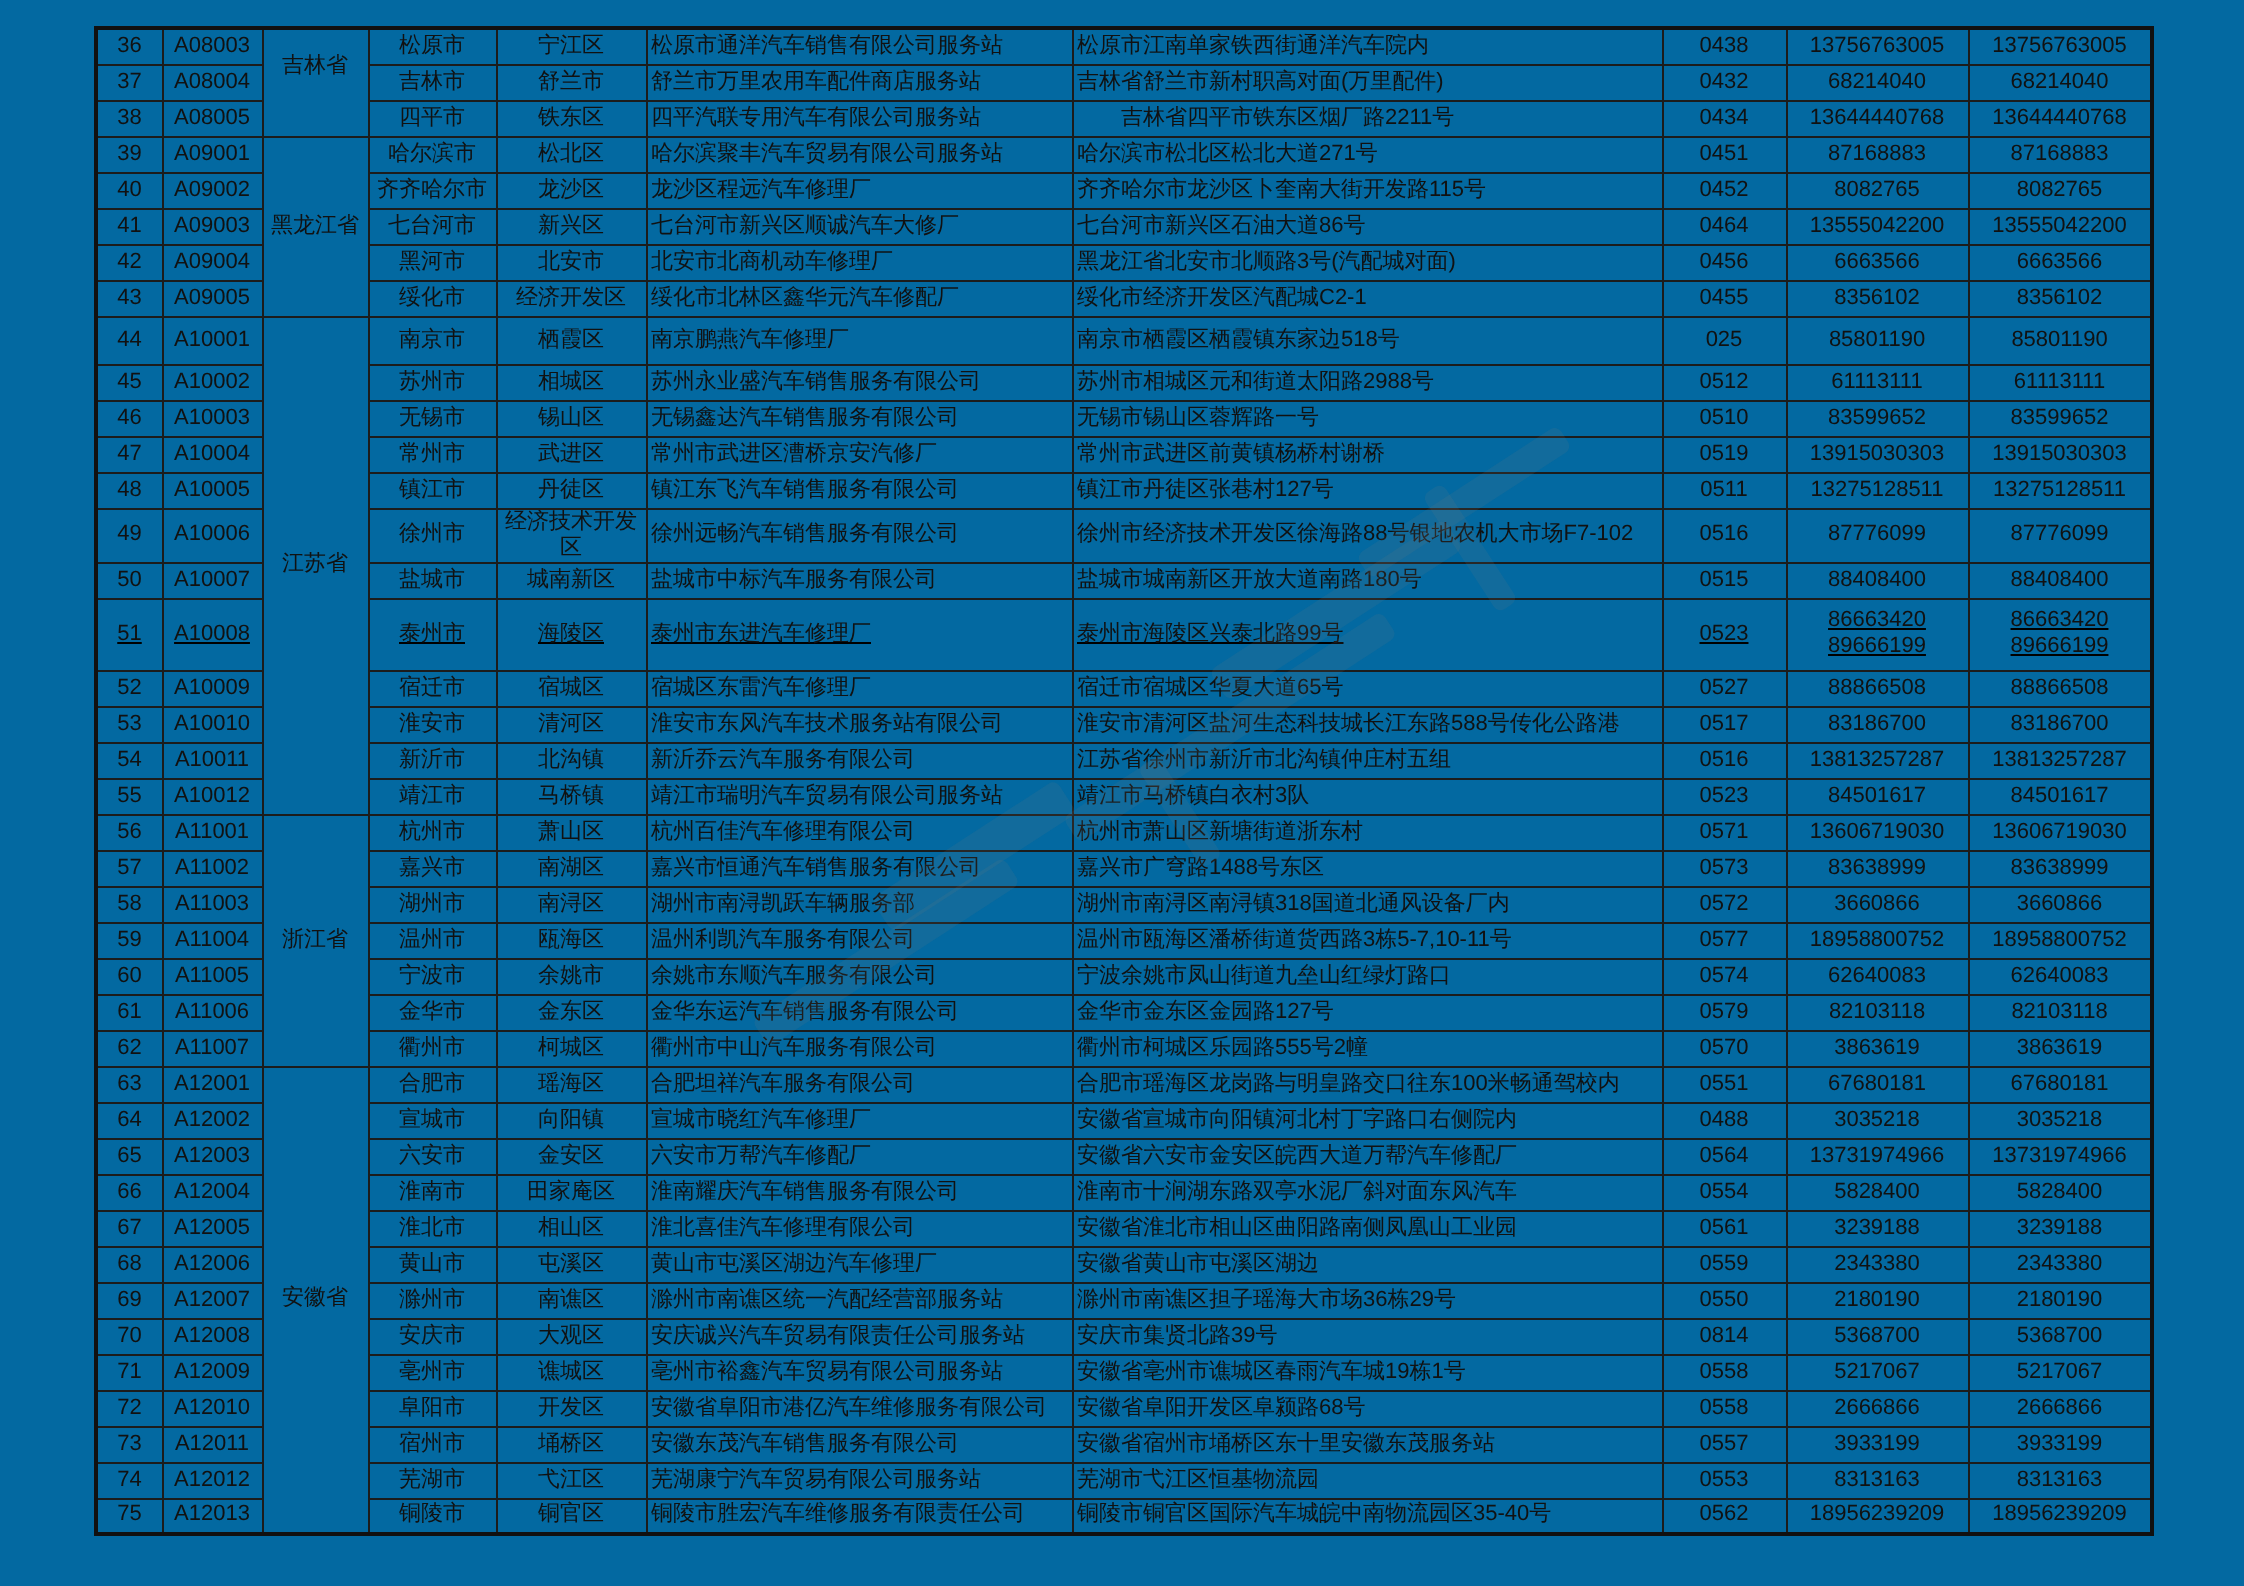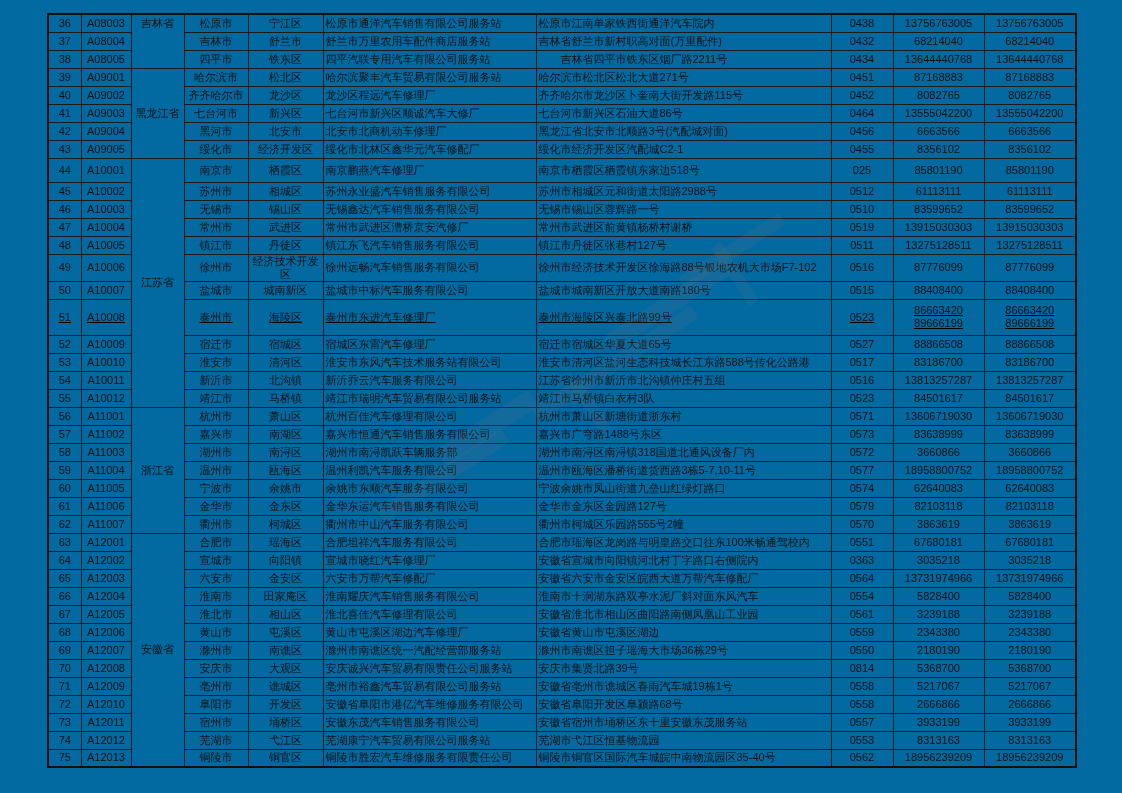--- a/index.html
+++ b/index.html
@@ -81,21 +81,21 @@
         <col style="width:213px">
       <col style="width:295px">
         <col style="width:62px">
         <col style="width:91px">
       <col style="width:92px">
     </colgroup>
     <tbody id="table-body">
         <tr class="h-normal">
           <td class="c-center">36</td>
           <td class="c-center">A08003</td>
-          <td class="c-center" rowspan="3" style="vertical-align: top; padding-top: 2px;">吉林省</td>
+          <td class="c-center" rowspan="3" style="vertical-align: top; padding-top: 12px;">吉林省</td>
           <td class="c-center">松原市</td>
           <td class="c-center">宁江区</td>
           <td class="c-left name-cell">松原市通洋汽车销售有限公司服务站</td>
           <td class="c-left address-cell">松原市江南单家铁西街通洋汽车院内</td>
           <td class="c-center">0438</td>
           <td class="c-center phone-cell">13756763005</td>
           <td class="c-center phone-cell">13756763005</td>
         </tr>
         <tr class="h-normal">
           <td class="c-center">37</td>
@@ -400,21 +400,21 @@
           <td class="c-center phone-cell">67680181</td>
           <td class="c-center phone-cell">67680181</td>
         </tr>
         <tr class="h-normal">
           <td class="c-center">64</td>
           <td class="c-center">A12002</td>
           <td class="c-center">宣城市</td>
           <td class="c-center">向阳镇</td>
           <td class="c-left name-cell">宣城市晓红汽车修理厂</td>
           <td class="c-left address-cell">安徽省宣城市向阳镇河北村丁字路口右侧院内</td>
-          <td class="c-center">0363</td>
+          <td class="c-center">0488</td>
           <td class="c-center phone-cell">3035218</td>
           <td class="c-center phone-cell">3035218</td>
         </tr>
         <tr class="h-normal">
           <td class="c-center">65</td>
           <td class="c-center">A12003</td>
           <td class="c-center">六安市</td>
           <td class="c-center">金安区</td>
           <td class="c-left name-cell">六安市万帮汽车修配厂</td>
           <td class="c-left address-cell">安徽省六安市金安区皖西大道万帮汽车修配厂</td>

